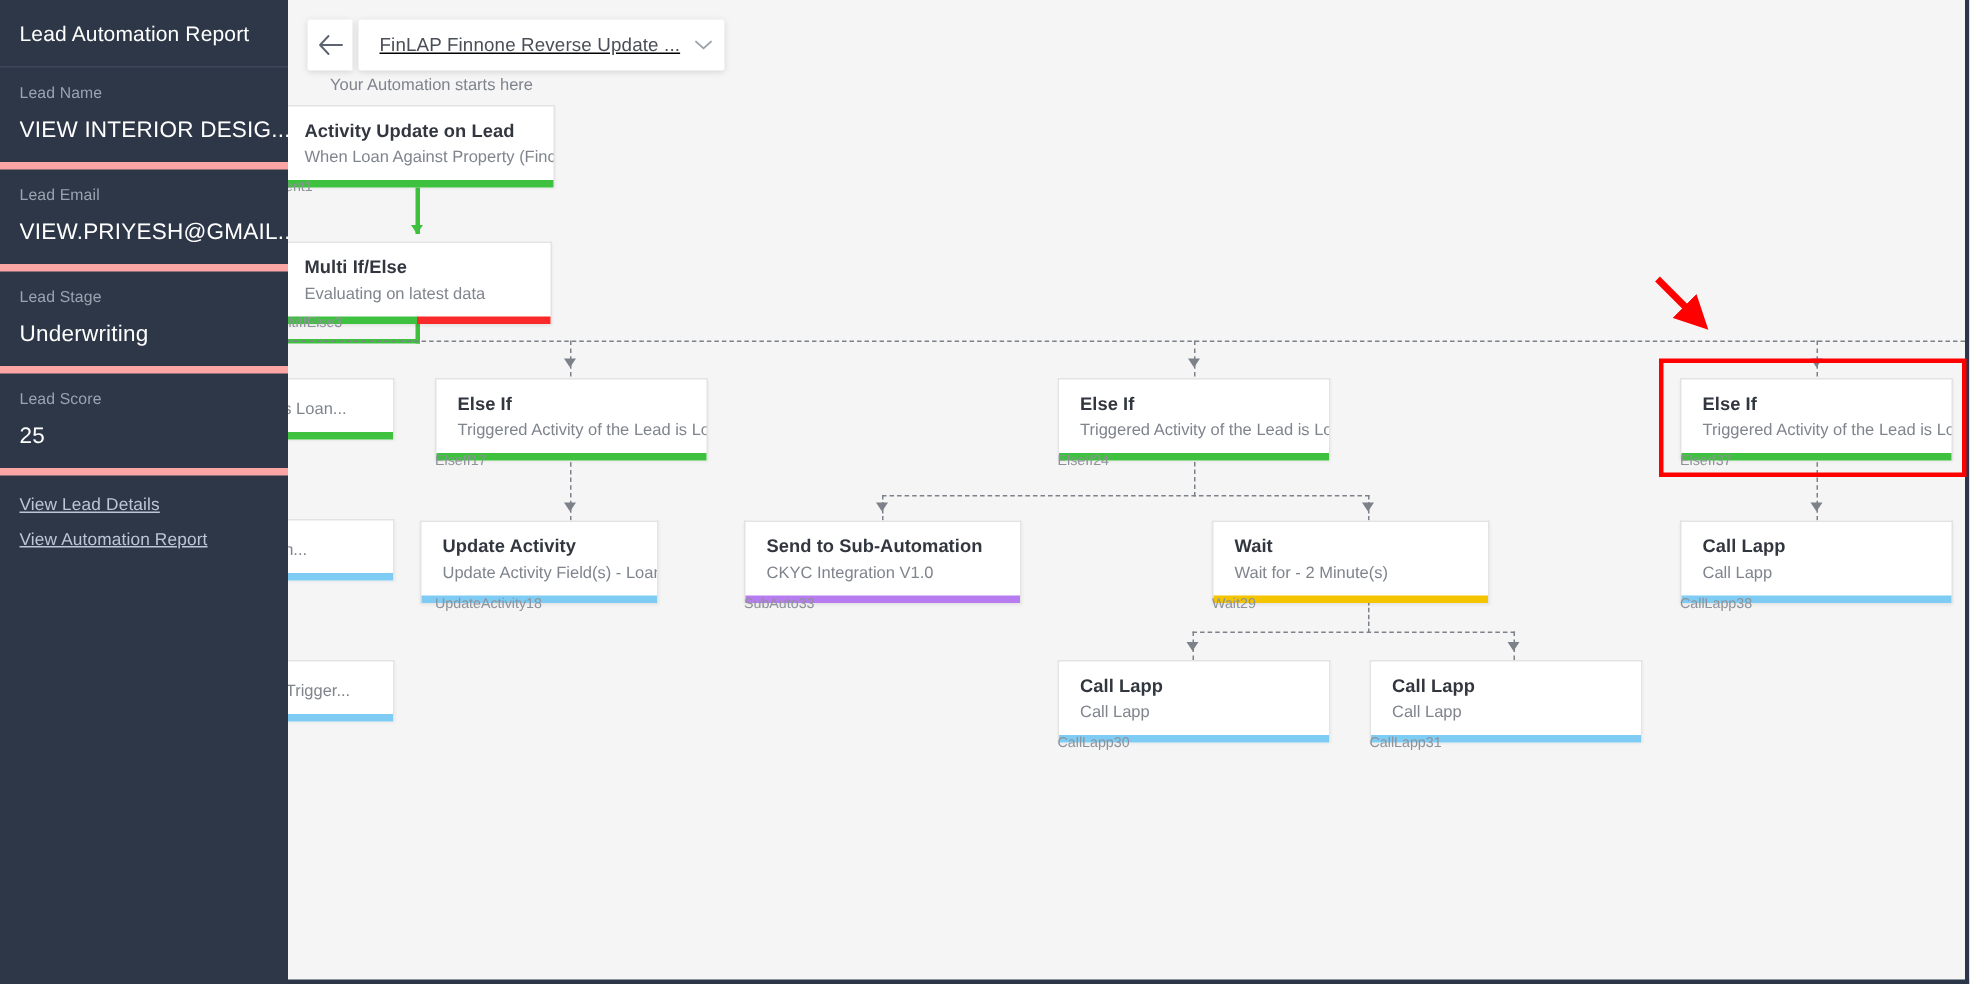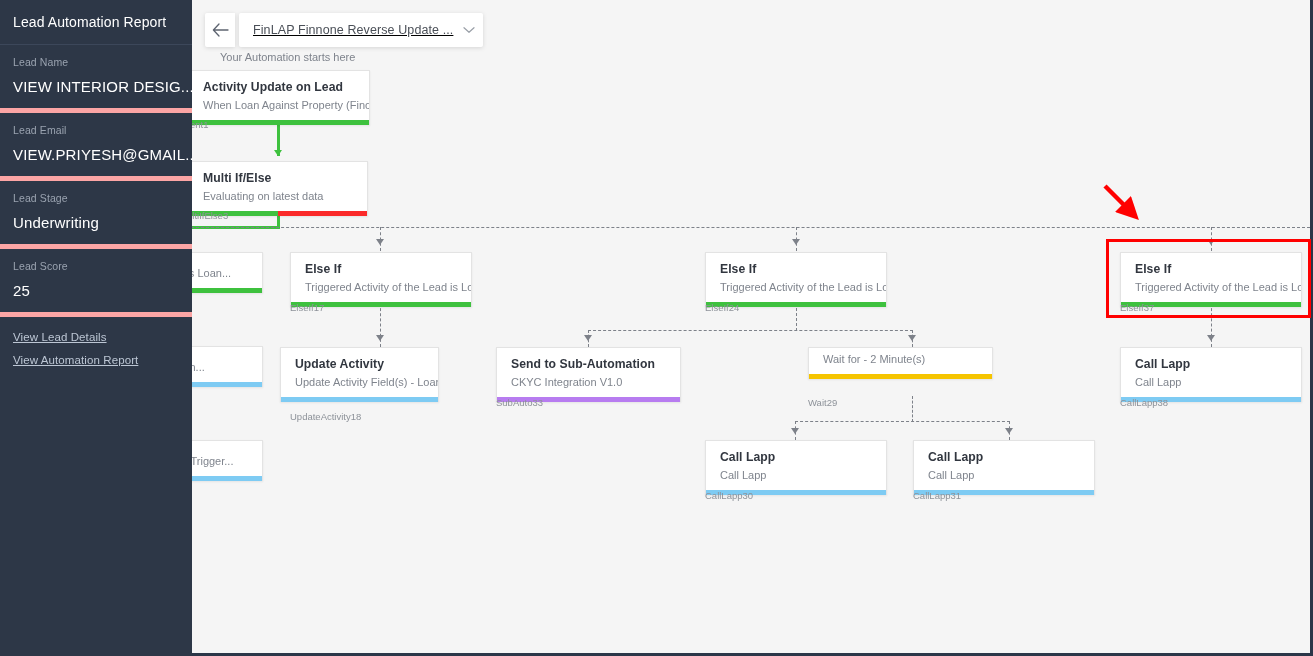--- a/index.html
+++ b/index.html
@@ -263,41 +263,42 @@
     </div>
     <div class="node-id" style="left:290px; top:302px;">ElseIf17</div>
 
     <div class="node" style="left:280px; top:347px; width:159px;">
       <div class="node-title">Update Activity</div>
       <div class="node-sub">Update Activity Field(s) - Loan Status</div>
       <div class="node-bar">
           <i style="background:#7ecbf3;width:100%"></i>
         </div>
     </div>
-    <div class="node-id" style="left:290px; top:397px;margin-top:14px;">UpdateActivity18</div>
+    <div class="node-id" style="left:290px; top:397px;">UpdateActivity18</div>
 
     <div class="node" style="left:496px; top:347px; width:185px;">
       <div class="node-title">Send to Sub-Automation</div>
       <div class="node-sub">CKYC Integration V1.0</div>
       <div class="node-bar">
           <i style="background:#b77cf0;width:100%"></i>
         </div>
     </div>
     <div class="node-id" style="left:496px; top:397px;">SubAuto33</div>
 
     <div class="node" style="left:705px; top:252px; width:182px;">
       <div class="node-title">Else If</div>
       <div class="node-sub">Triggered Activity  of the Lead is Loan...</div>
       <div class="node-bar">
           <i style="background:#3ec13e;width:100%"></i>
         </div>
     </div>
     <div class="node-id" style="left:705px; top:302px;">ElseIf24</div>
 
     <div class="node" style="left:808px; top:347px; width:185px;">
+      <div class="node-title">Wait</div>
       <div class="node-sub">Wait for - 2 Minute(s)</div>
       <div class="node-bar">
           <i style="background:#f5c400;width:100%"></i>
         </div>
     </div>
     <div class="node-id" style="left:808px; top:397px;">Wait29</div>
 
     <div class="node" style="left:705px; top:440px; width:182px;">
       <div class="node-title">Call Lapp</div>
       <div class="node-sub">Call Lapp</div>

